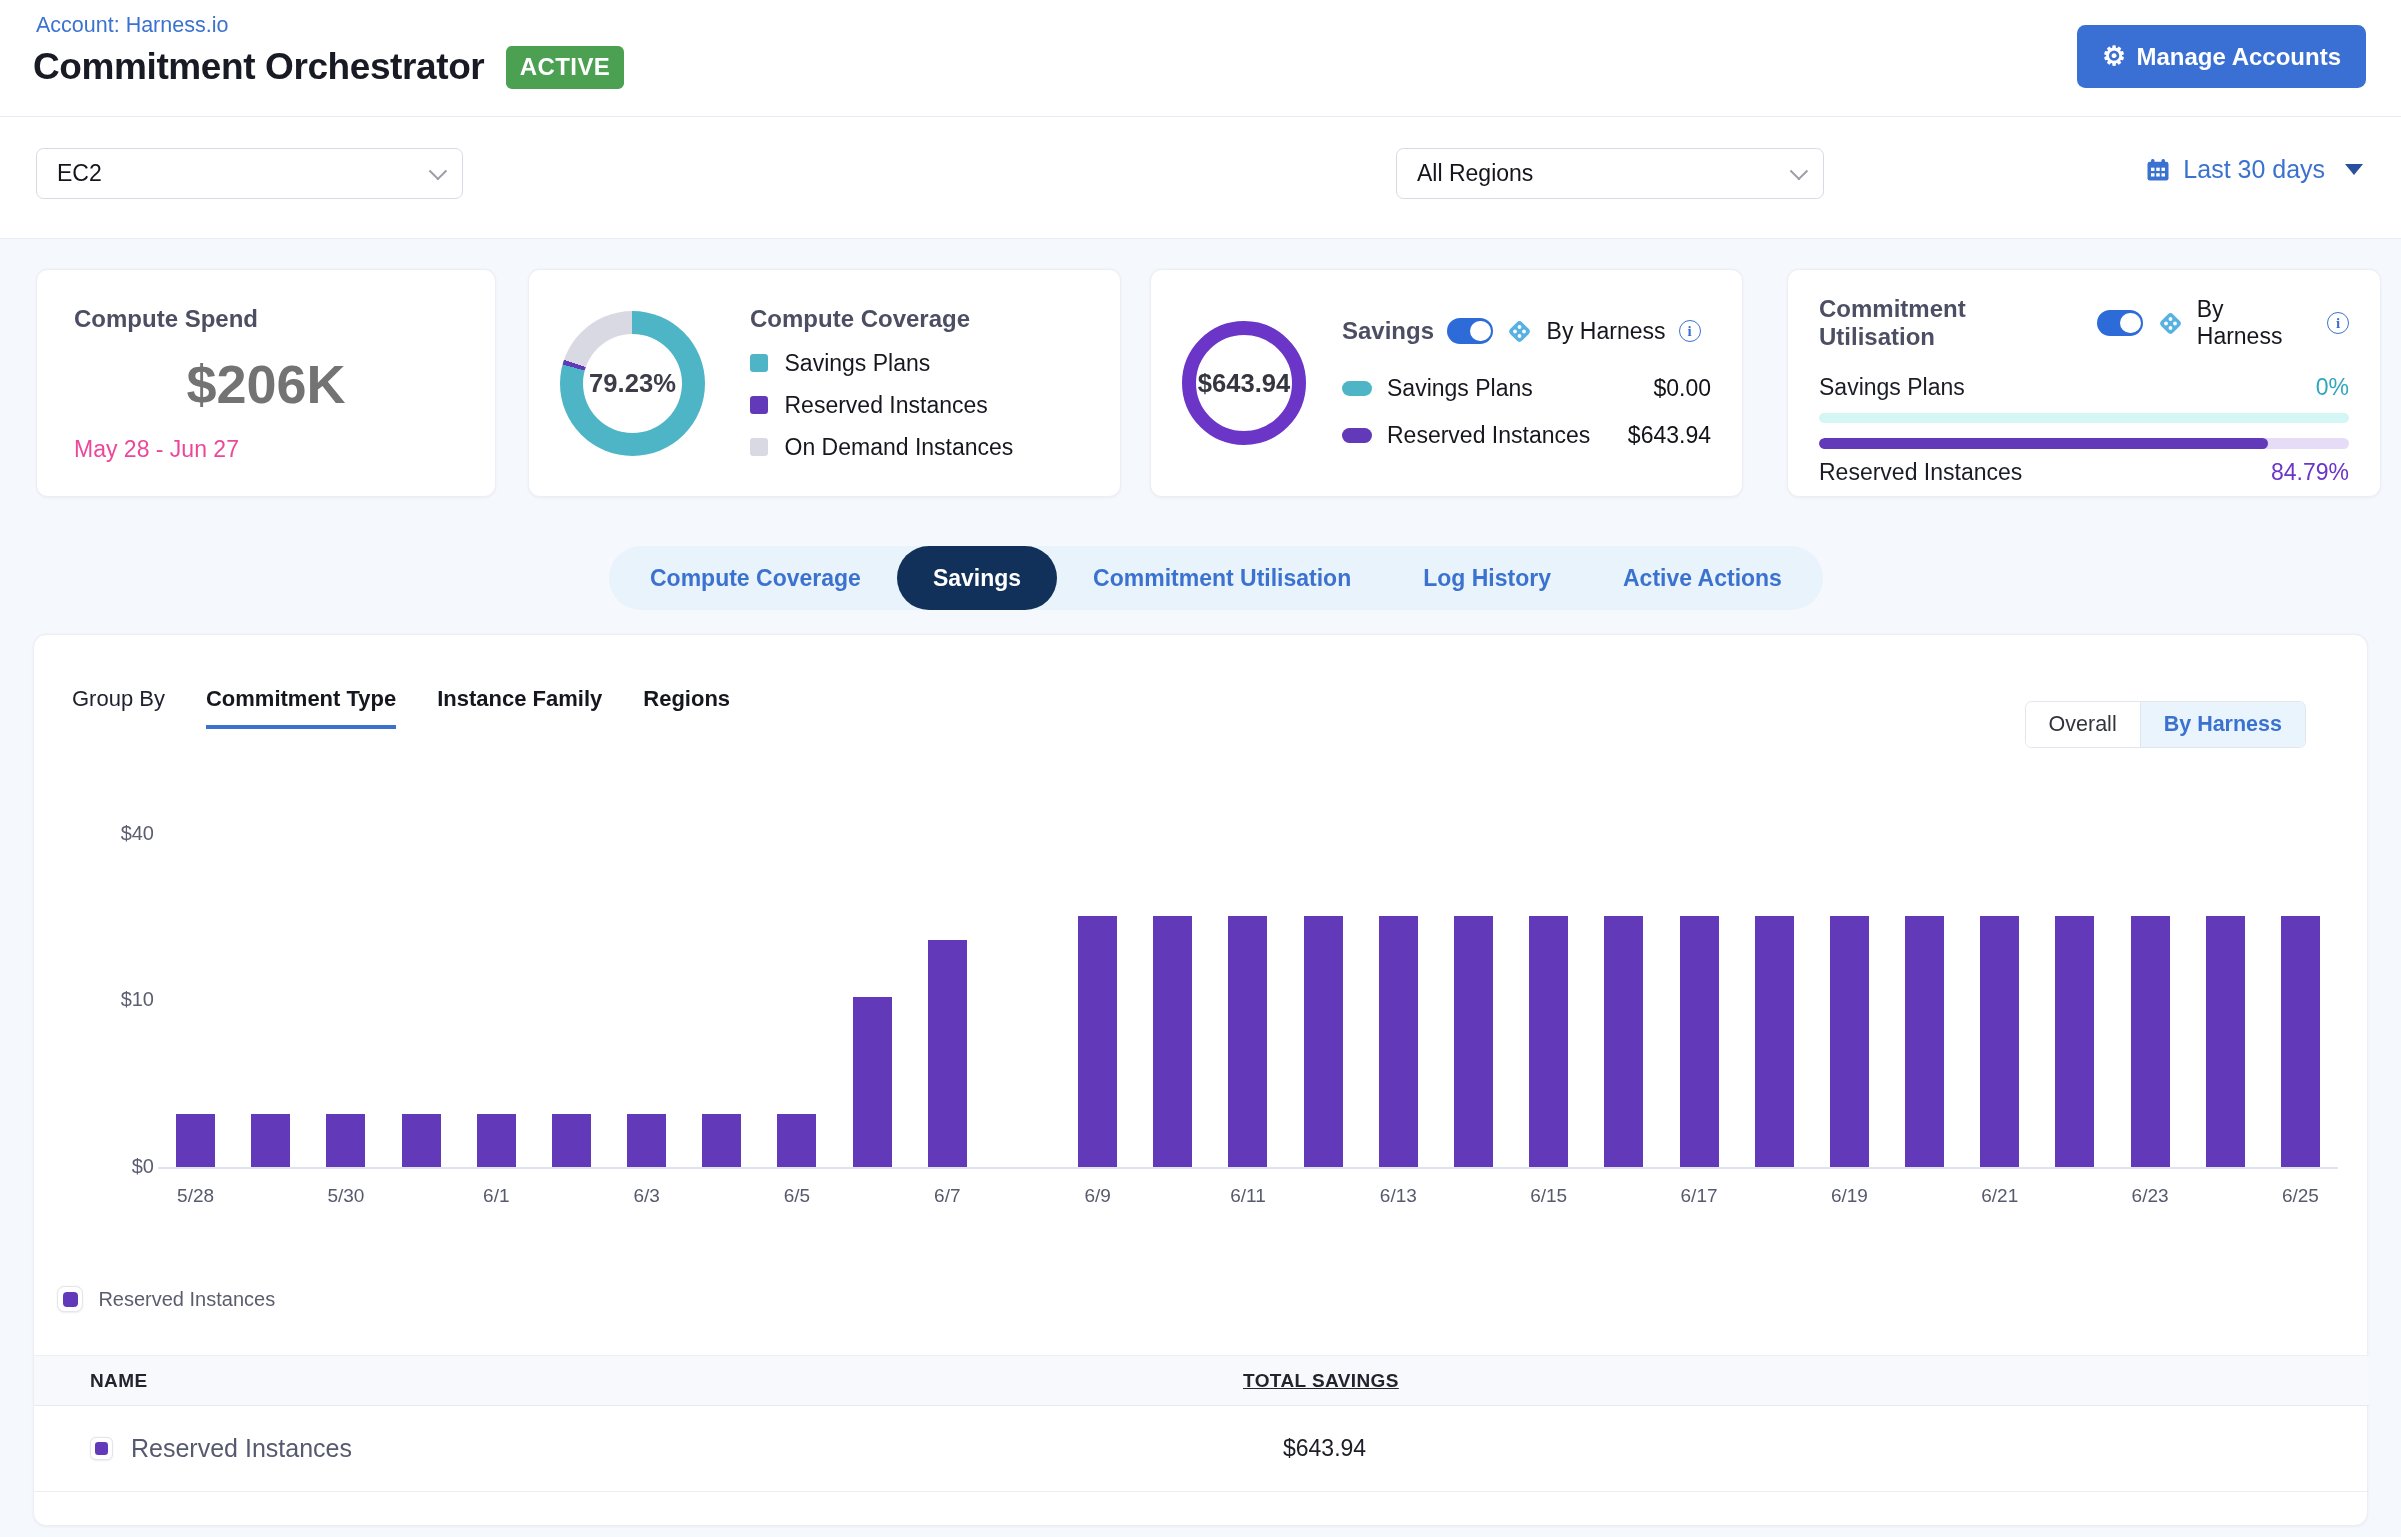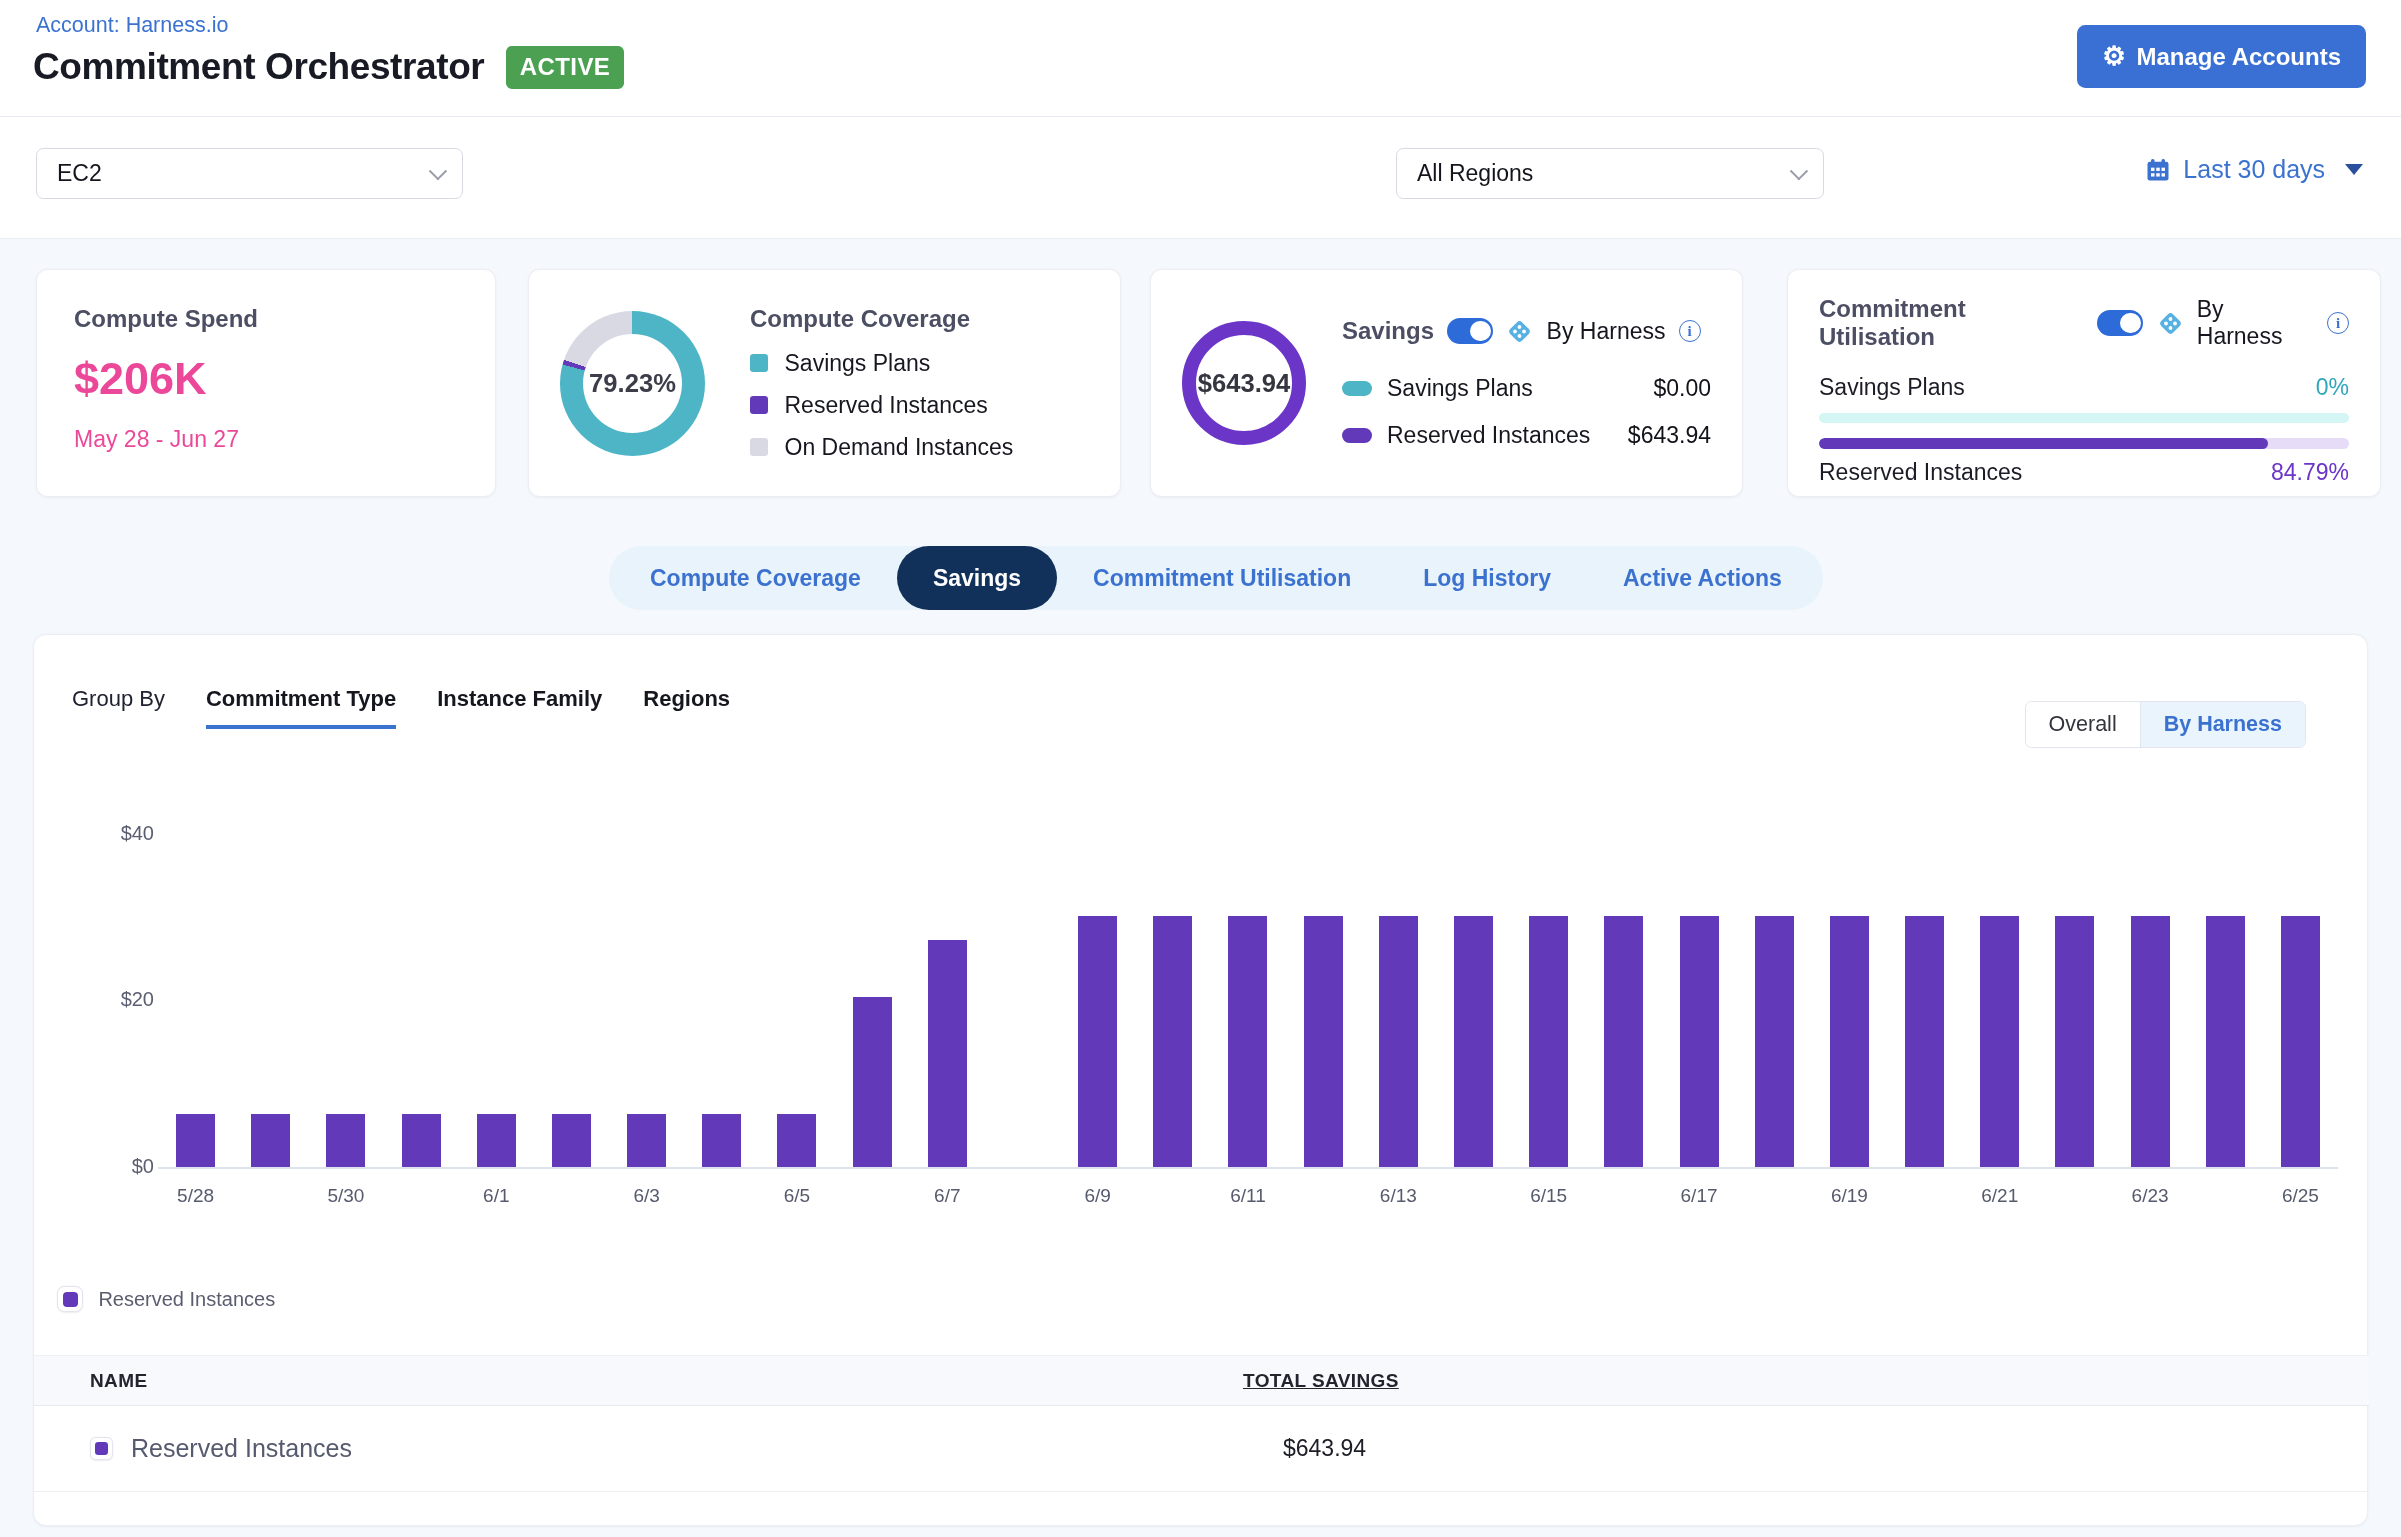--- a/index.html
+++ b/index.html
@@ -23,21 +23,21 @@
   #sel-families { left:940px; width:428px; }
   #sel-regions { left:1396px; width:428px; }
   #daterange { position:absolute; right:38px; top:38px; display:flex; align-items:center; gap:11.6px; cursor:pointer; }
   #daterange .label { font-size:25px; color:#3b72d0; }
   #daterange .caret { width:0; height:0; border-left:9px solid transparent; border-right:9px solid transparent; border-top:11.6px solid #28509c; margin-left:8.3px; }
 
   
   .card { position:absolute; top:269px; height:228px; background:#fff; border:0.8px solid #eceef4; border-radius:11.6px; box-shadow:0 0.8px 2.5px rgba(20,30,60,.05); }
   #card-spend { left:36px; width:460px; padding:35px 37px; }
   .card-title { font-size:24px; font-weight:bold; color:#4c4f63; }
-  #spend-value { margin-top:20px; font-size:45px; font-weight:bold; color:#ec4899; }
+  #spend-value { margin-top:20px; font-size:54px; font-weight:bold; color:#737373;text-align:center; }
   #spend-period { margin-top:21px; font-size:23px; color:#ec4899; }
 
   #card-coverage { left:528px; width:593px; padding:28px 31px; display:flex; align-items:center; }
   .donut { width:145px; height:145px; border-radius:50%; position:relative; flex:none; }
   .donut .hole { position:absolute; left:23px; top:23px; width:99px; height:99px; border-radius:50%; background:#fff; display:flex; align-items:center; justify-content:center; font-size:25.6px; font-weight:bold; color:#3c3d49; }
   #coverage-right { margin-left:45px; }
   .legend-col { margin-top:16.5px; display:flex; flex-direction:column; gap:15px; }
   .legend-item { display:flex; align-items:center; gap:16.5px; font-size:23px; color:#16171f; }
   .sq { width:18px; height:18px; border-radius:3.3px; flex:none; }
 
@@ -256,21 +256,21 @@
     <span class="gtab active">Commitment Type</span>
     <span class="gtab">Instance Family</span>
     <span class="gtab">Regions</span>
   </div>
   <div id="seg">
     <div class="seg-opt">Overall</div>
     <div class="seg-opt active">By Harness</div>
   </div>
 
   <div class="ytick" id="ytick2">$40</div>
-  <div class="ytick" id="ytick1">$20</div>
+  <div class="ytick" id="ytick1">$10</div>
   <div class="ytick" id="ytick0">$0</div>
   <div id="axis"></div>
   <div id="bars">
       <div class="bar-slot">
         <div class="bar" style="height: 53px; background: rgb(98, 57, 184);"></div>
       </div>
       <div class="bar-slot">
         <div class="bar" style="height: 53px; background: rgb(98, 57, 184);"></div>
       </div>
       <div class="bar-slot">

